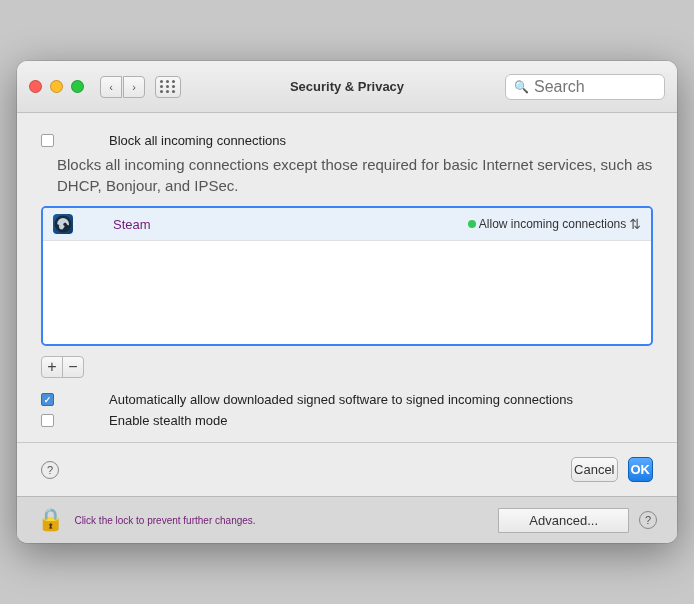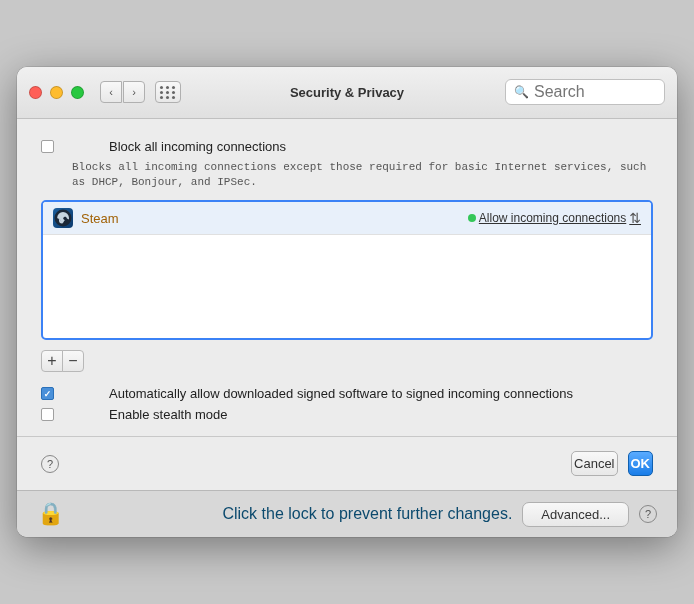--- a/index.html
+++ b/index.html
@@ -141,26 +141,25 @@
       color: white;
       font-size: 9px;
       font-weight: bold;
     }
     .checkbox-label {
       font-size: 13px;
       color: #222;
       margin-left: 48px;
     }
     .sub-text {
-      font-size: 11px;
-      color: #555;
-      margin-left: 31px;
+      font-size: 15px;
+      color: #555;
+      margin-left: 16px;
       margin-bottom: 10px;
       line-height: 1.4;
-      font-family: Liberation Mono, monospace;
     }
     .app-list {
       border: 2px solid #3b82f6;
       border-radius: 5px;
       background: white;
       margin: 10px 0;
       min-height: 140px;
       overflow: hidden;
     }
     .app-row {
@@ -179,30 +178,30 @@
       display: flex;
       align-items: center;
       justify-content: center;
       color: white;
       font-size: 11px;
       font-weight: bold;
       flex-shrink: 0;
     }
     .app-name {
       font-size: 13px;
-      color: #a16207;
+      color: #701a75;
       flex: 1;
+      margin-left: 32px;
     }
     .app-status {
       display: flex;
       align-items: center;
       gap: 5px;
       font-size: 12px;
       color: #333;
-      text-decoration: underline;
     }
     .status-dot {
       width: 8px;
       height: 8px;
       border-radius: 50%;
       background: #34c759;
     }
     .status-dropdown {
       display: flex;
       align-items: center;
@@ -278,28 +277,27 @@
       align-items: center;
       padding: 10px 20px;
       background: #d8d8d8;
       border-top: 1px solid #b8b8b8;
       gap: 10px;
     }
     .lock-icon {
       font-size: 22px;
     }
     .lock-text {
-      font-size: 16px;
-      color: #0c4a6e;
+      font-size: 10px;
+      color: #701a75;
       flex: 1;
-      text-align: right;
     }
     .advanced-btn {
-      padding: 4px 18px;
-      border-radius: 7px;
+      padding: 4px 30px;
+      border-radius: 1px;
       border: 1px solid #b0b0b0;
       font-size: 13px;
       cursor: pointer;
       background: linear-gradient(to bottom, #f8f8f8, #e8e8e8);
       color: #333;
     }
     .lock-help {
       width: 18px;
       height: 18px;
       border-radius: 50%;

